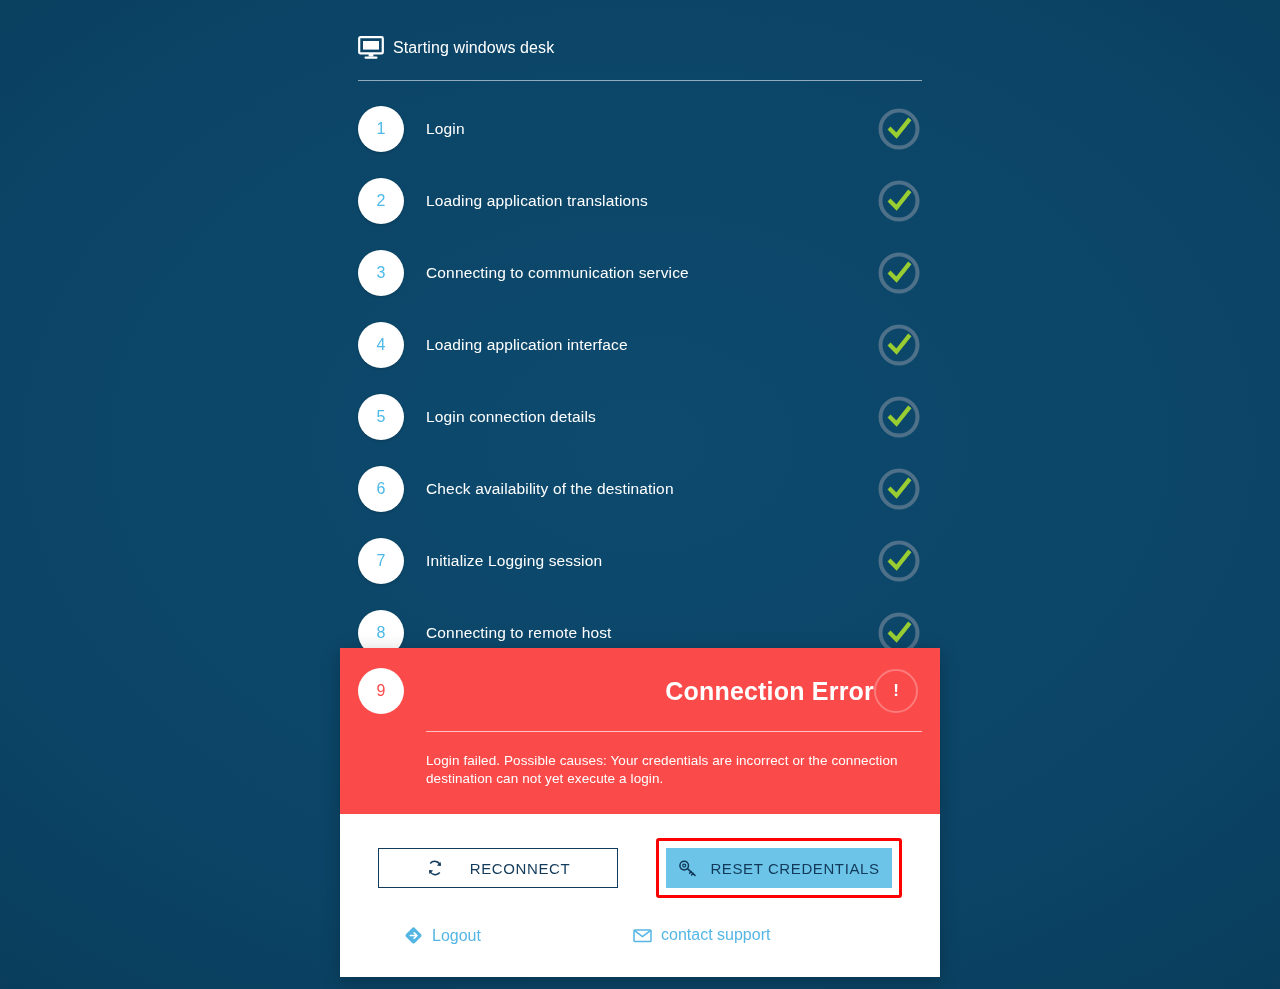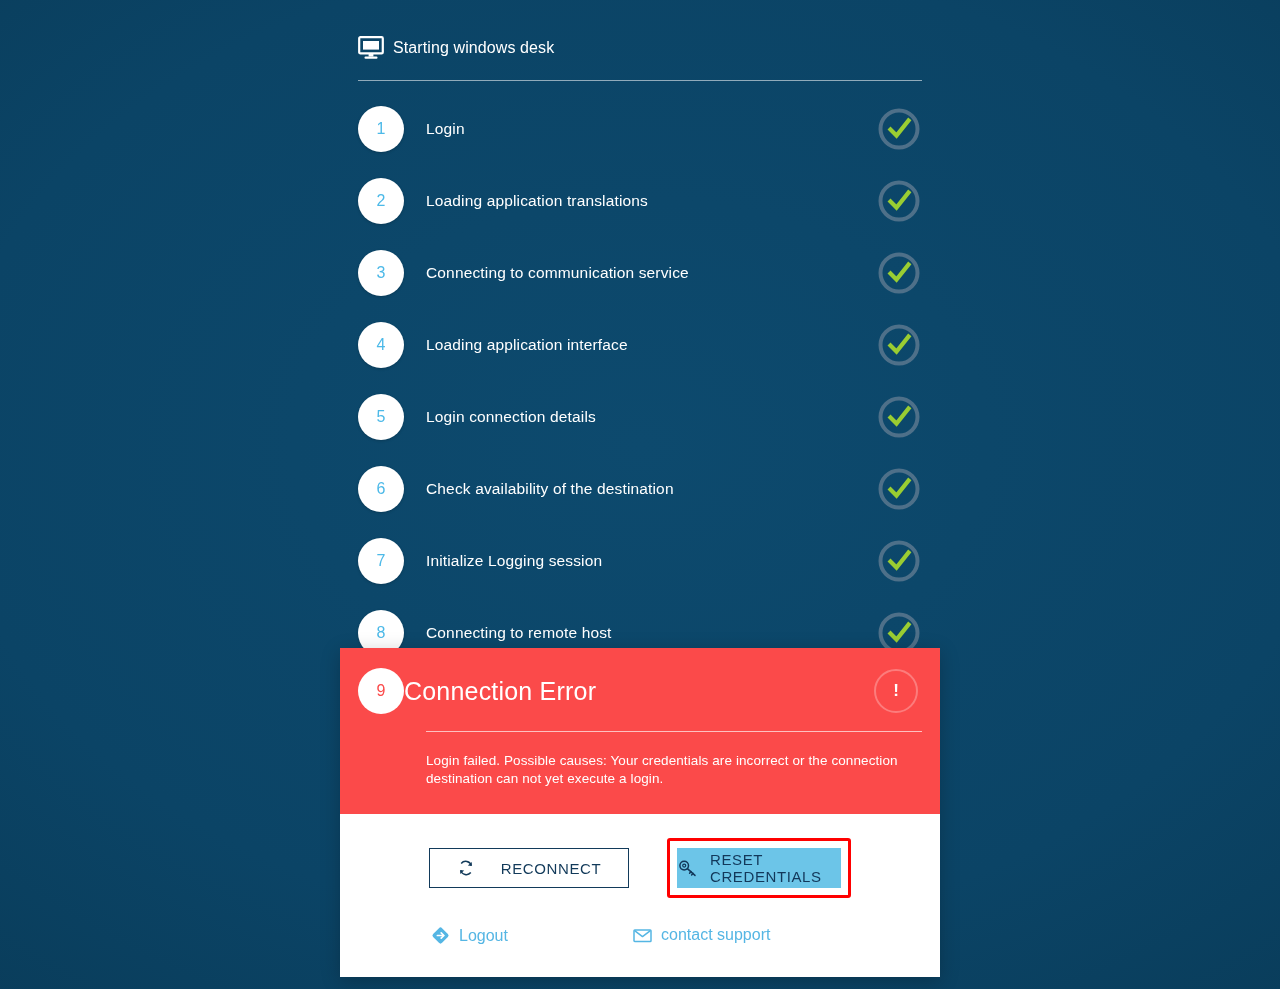--- a/index.html
+++ b/index.html
@@ -107,25 +107,27 @@
   }
   .err-num {
     width: 46px; height: 46px; flex: none;
     border-radius: 50%;
     background: #ffffff;
     color: #fb4a4a;
     font-size: 16px;
     display: flex; align-items: center; justify-content: center;
   }
   .err-title {
+    margin-left: 22px;
     font-size: 25px;
-    font-weight: normal;
+    font-weight: bold;
     color: #ffffff;
     letter-spacing: 0.2px;
     flex: 1;
+    text-align: right;
   }
   .warn-badge {
     width: 44px; height: 44px; flex: none;
     border-radius: 50%;
     border: 2px solid rgba(255,255,255,0.28);
     display: flex; align-items: center; justify-content: center;
     font-size: 17px;
     font-weight: bold;
     color: #ffffff;
   }
@@ -167,36 +169,36 @@
     justify-content: center;
     gap: 12px;
     font-size: 15px;
     letter-spacing: 0.6px;
     cursor: pointer;
     user-select: none;
   }
   .btn svg { display: block; }
 
   .btn-reconnect {
-    width: 200px;
+    width: 240px;
     background: #ffffff;
     border: 1px solid #123a5a;
     color: #123a5a;
     gap: 26px;
   }
 
   .btn-reset-wrap {
     position: relative;
     padding: 7px;
     border: 3px solid #ff0000;
     border-radius: 3px;
     background: #ffffff;
   }
   .btn-reset {
-    width: 164px;
+    width: 226px;
     background: #6cc5e8;
     border: 1px solid #6cc5e8;
     color: #12385a;
   }
 
   .links {
     background: #ffffff;
     padding: 29px 0 30px 0;
     display: flex;
     align-items: center;
@@ -206,21 +208,21 @@
   .link {
     position: absolute;
     display: inline-flex;
     align-items: center;
     gap: 9px;
     color: #55b6e4;
     font-size: 16px;
     cursor: pointer;
     text-decoration: none;
   }
-  .link-logout { left: 91px; top: 28px; }
+  .link-logout { left: 64px; top: 28px; }
   .link-support { left: 293px; top: 28px; }
   .link svg { display: block; flex: none; }
 </style>
 </head>
 <body>
 
 <div class="wizard">
 
   <div class="wiz-header">
     <span>

